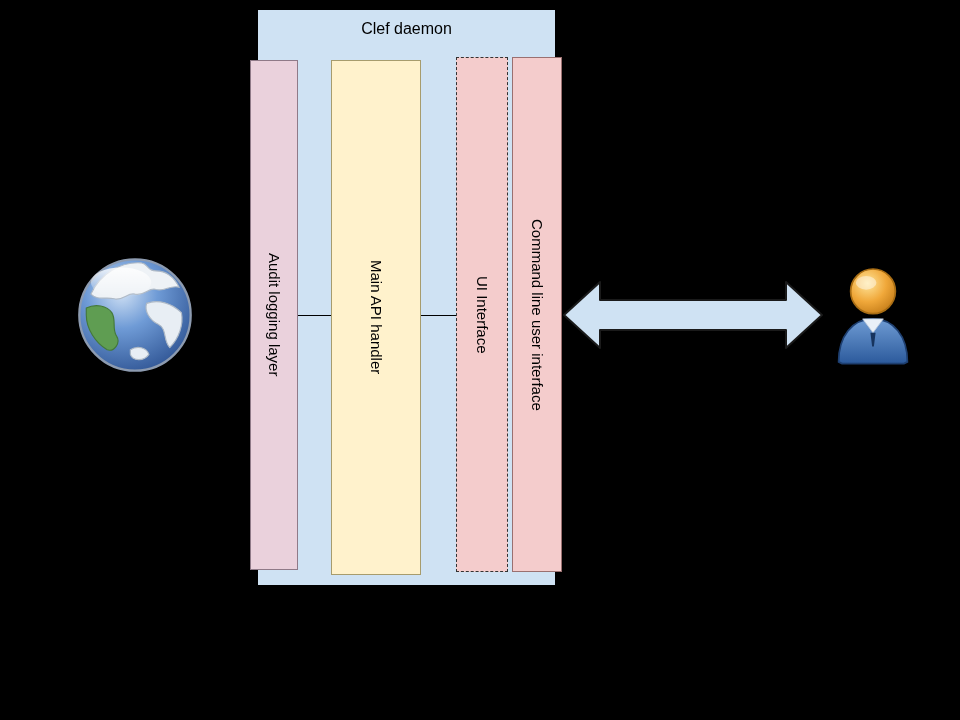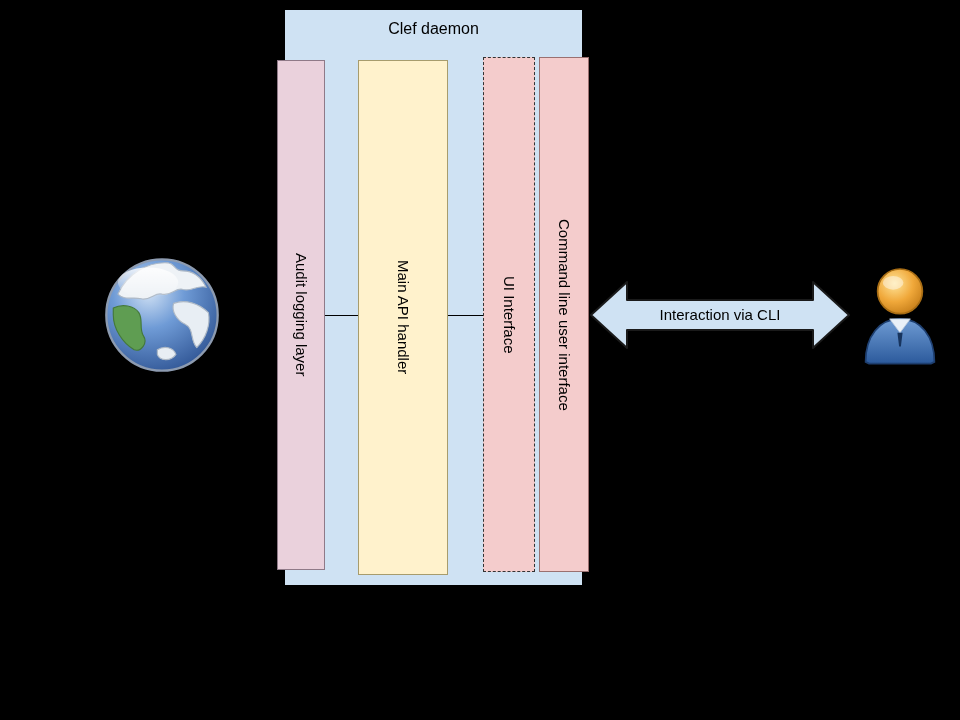--- a/index.html
+++ b/index.html
@@ -3,21 +3,21 @@
 <meta charset="utf-8">
 <style>
   html, body { margin: 0; padding: 0; }
   body {
     width: 960px; height: 720px;
     background: #000000;
     position: relative;
     font-family: "Liberation Sans", sans-serif;
     overflow: hidden;
   }
-  .stage { position: absolute; inset: 0; margin-left: 27px; }
+  .stage { position: absolute; inset: 0; }
 
   
   .container-box {
     position: absolute;
     left: 258px; top: 10px; width: 297px; height: 575px;
     background: #cfe2f3;
   }
   .container-title {
     position: absolute;
     left: 258px; top: 20px; width: 297px;
@@ -100,21 +100,20 @@
 
   <div class="bar bar-cli">
     <span class="vlabel">Command line user interface</span>
   </div>
 
   <div class="arrow-wrap">
     <svg viewBox="0 0 262 90" preserveAspectRatio="none">
       <polygon points="2,45 38,12 38,30 224,30 224,12 260,45 224,78 224,60 38,60 38,78" fill="#cfe2f3" stroke="#1a1a1a" stroke-width="2" stroke-linejoin="round"></polygon>
     </svg>
   </div>
-  <div class="arrow-label">Interaction via CLI</div>
 
   <div class="globe-wrap">
     <svg viewBox="0 0 100 100">
       <defs>
         <radialGradient id="ocean" cx="38%" cy="30%" r="80%">
           <stop offset="0%" stop-color="#cfe0f4"></stop>
           <stop offset="40%" stop-color="#6f9bd6"></stop>
           <stop offset="100%" stop-color="#2a4f8f"></stop>
         </radialGradient>
         <linearGradient id="gloss" x1="0" y1="0" x2="0" y2="1">

